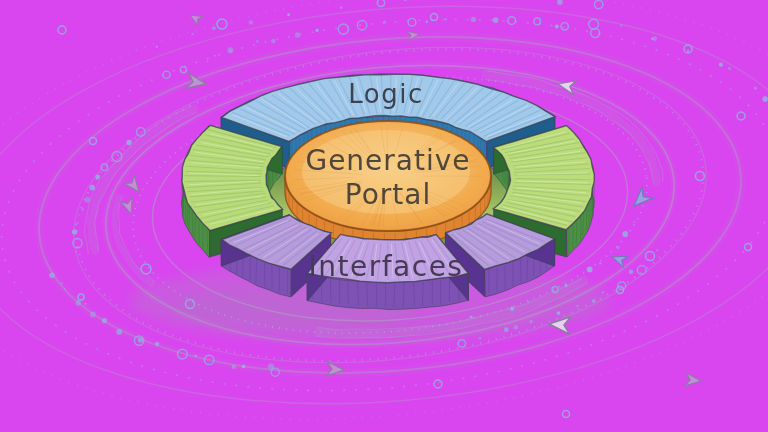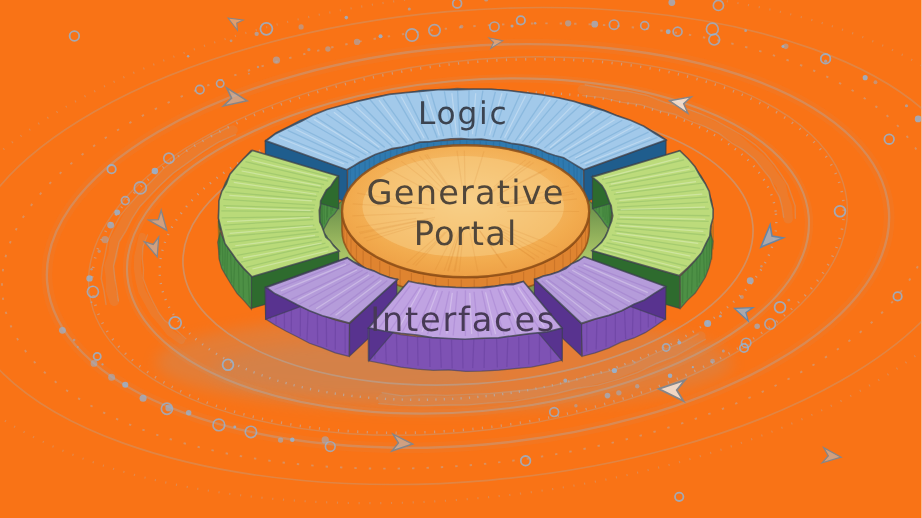--- a/index.html
+++ b/index.html
@@ -1,16 +1,16 @@
 <!DOCTYPE html>
 <html><head>
 <meta charset="utf-8">
 <style>
   html,body{margin:0;padding:0;background:#ffffff;}
-  .stage{width:768px;height:432px;overflow:hidden;position:relative;background:#f97316;}
+  .stage{width:768px;height:432px;overflow:hidden;position:relative;background:#d946ef;}
   svg{display:block;}
   .lbl{font-family:"DejaVu Sans",sans-serif;text-anchor:middle;}
   .lbl.logic{font-size:26px;letter-spacing:1.5px;fill:#3b4350;}
   .lbl.center{font-size:28px;letter-spacing:1px;fill:#50463a;}
   .lbl.interfaces{font-size:28px;letter-spacing:1.5px;fill:#473a56;}
 </style>
 </head>
 <body>
 
 <div class="stage">

